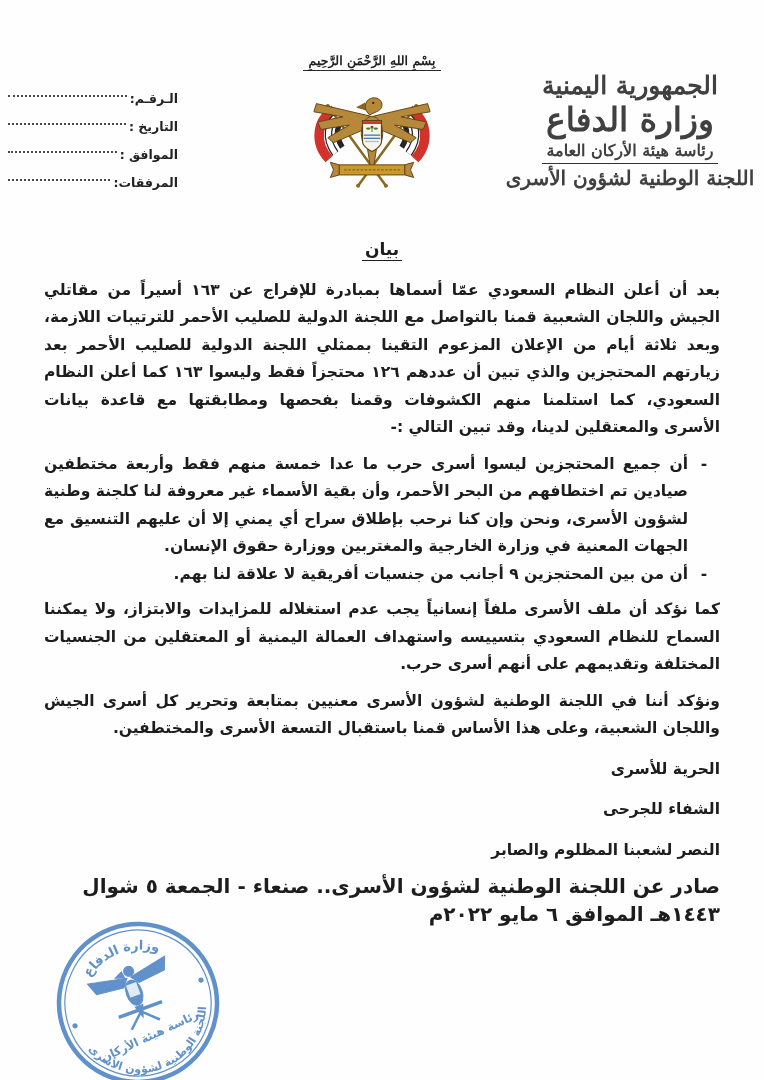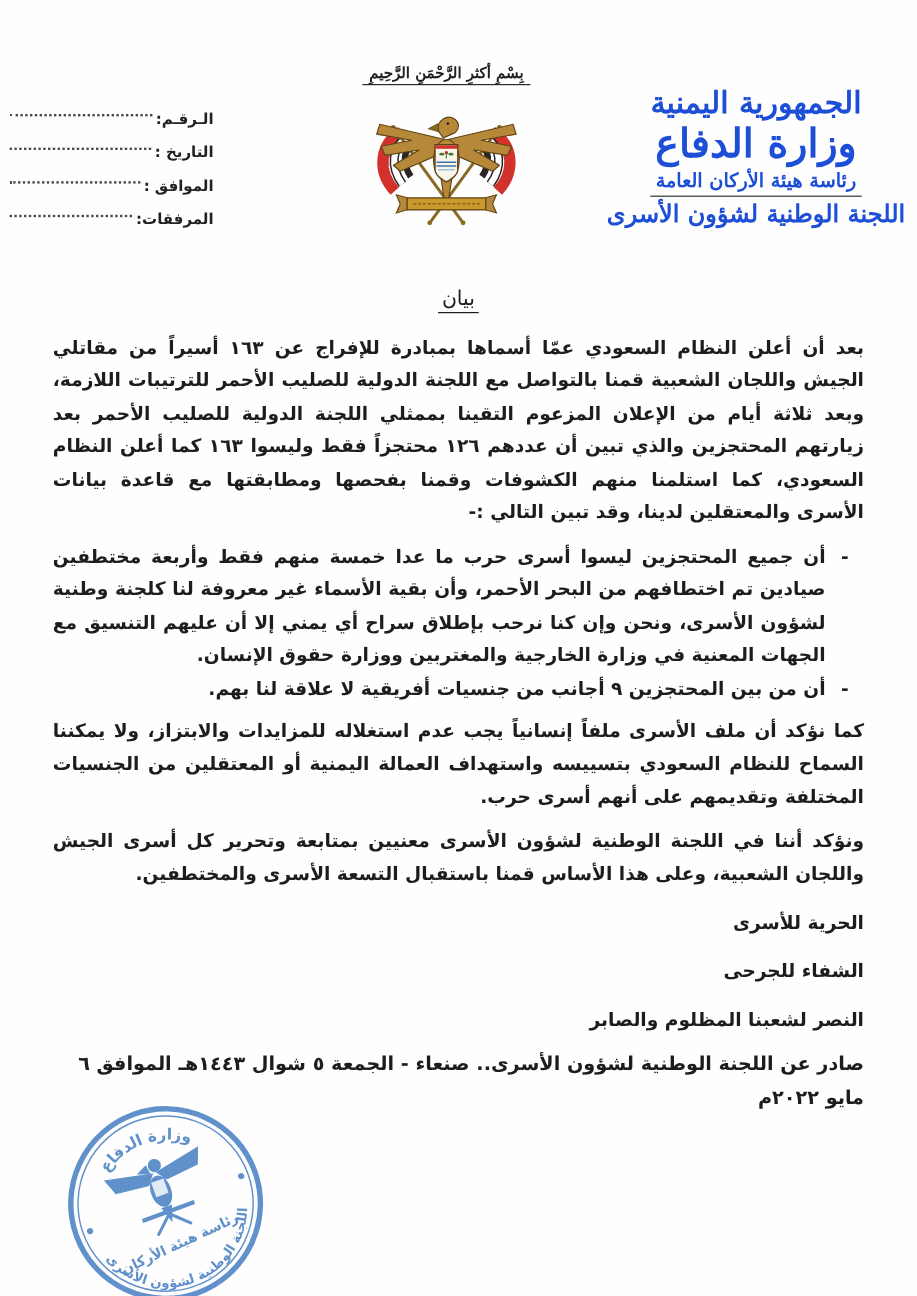--- a/index.html
+++ b/index.html
@@ -14,37 +14,37 @@
   .field-label{font-weight:bold;font-size:12.5px;white-space:nowrap;color:#222}
   .field-dots{flex:1;border-bottom:2px dotted #4a4a4a;margin:0 3px 0 2px;transform:translateY(-3px)}
   
   .emblem-wrap{position:absolute;left:288px;top:50px;width:168px;text-align:center}
   .bismillah{display:inline-block;font-family:"DejaVu Serif","Liberation Serif",serif;
     font-weight:bold;font-size:12.5px;direction:rtl;border-bottom:1.5px solid #2a2a2a;
     padding:0 6px 2px;color:#222}
   .emblem-svg{display:block;margin:1px auto 0}
   
   .org{position:absolute;right:8px;top:70px;width:252px;text-align:center;direction:rtl;
-    font-family:"DejaVu Serif","Liberation Serif",serif;font-weight:bold;color:#1d4ed8}
+    font-family:"DejaVu Serif","Liberation Serif",serif;font-weight:bold;color:#404040}
   .org-1{font-size:25px;line-height:1.25}
   .org-2{font-size:33px;line-height:1.15}
   .org-3{font-size:16px;line-height:1.45;border-bottom:1px solid #333;display:inline-block;padding:0 4px 1px}
   .org-4{font-size:20px;line-height:1.35;margin-top:1px}
   
   .doc{position:absolute;left:44px;top:236px;width:676px;direction:rtl;
     font-weight:bold;font-size:15.5px;line-height:27.5px;text-align:justify;color:#1d1d1d}
-  .title{text-align:center;font-size:17px;margin:0 0 13px 0;font-weight:normal}
+  .title{text-align:center;font-size:17px;margin:0 0 13px 0;font-weight:bold}
   .title span{border-bottom:1.5px solid #1e1e1e;padding:0 3px 1px}
   p.para{margin:0 0 9px 0}
   .bullets{margin:0 0 8px 0}
   .bullet{display:flex}
   .dash{flex:none;width:32px;text-align:center}
   .btext{flex:1;text-align:justify}
   .closing{margin:13px 0 0 0;text-align:right}
-  .issued{margin:9px 0 0 0;font-size:16px;text-align:right}
+  .issued{margin:9px 0 0 0;font-size:20px;text-align:right}
   
   .stamp{position:absolute;left:40px;top:918px;width:196px;height:170px;
     transform:rotate(-20deg);opacity:.88;z-index:5;pointer-events:none}
   .stamp text{font-family:"DejaVu Sans","Liberation Sans",sans-serif;font-weight:bold;fill:#4b82c4}
 </style>
 </head>
 <body>
 
 <div class="fields">
   <div class="field-row">
@@ -59,21 +59,21 @@
     <span class="field-label">الموافق :</span>
     <span class="field-dots"></span>
   </div>
   <div class="field-row">
     <span class="field-label">المرفقات:</span>
     <span class="field-dots"></span>
   </div>
 </div>
 
 <div class="emblem-wrap">
-  <span class="bismillah">بِسْمِ أكثرِ الرَّحْمَنِ الرَّحِيمِ</span>
+  <span class="bismillah">بِسْمِ اللهِ الرَّحْمَنِ الرَّحِيمِ</span>
   <svg class="emblem-svg" width="160" height="120" viewBox="0 0 220 190" aria-hidden="true">
 
     <g fill="none">
       <path d="M50,60 C22,76 18,112 42,138" stroke="#d3312b" stroke-width="15"></path>
       <path d="M59,67 C38,79 35,106 52,129" stroke="#2a2425" stroke-width="12"></path>
       <path d="M59,67 C38,79 35,106 52,129" stroke="#ffffff" stroke-width="8"></path>
       <path d="M68,74 C53,83 51,101 63,119" stroke="#2a2425" stroke-width="8.5"></path>
       <path d="M170,60 C198,76 202,112 178,138" stroke="#d3312b" stroke-width="15"></path>
       <path d="M161,67 C182,79 185,106 168,129" stroke="#2a2425" stroke-width="12"></path>
       <path d="M161,67 C182,79 185,106 168,129" stroke="#ffffff" stroke-width="8"></path>

